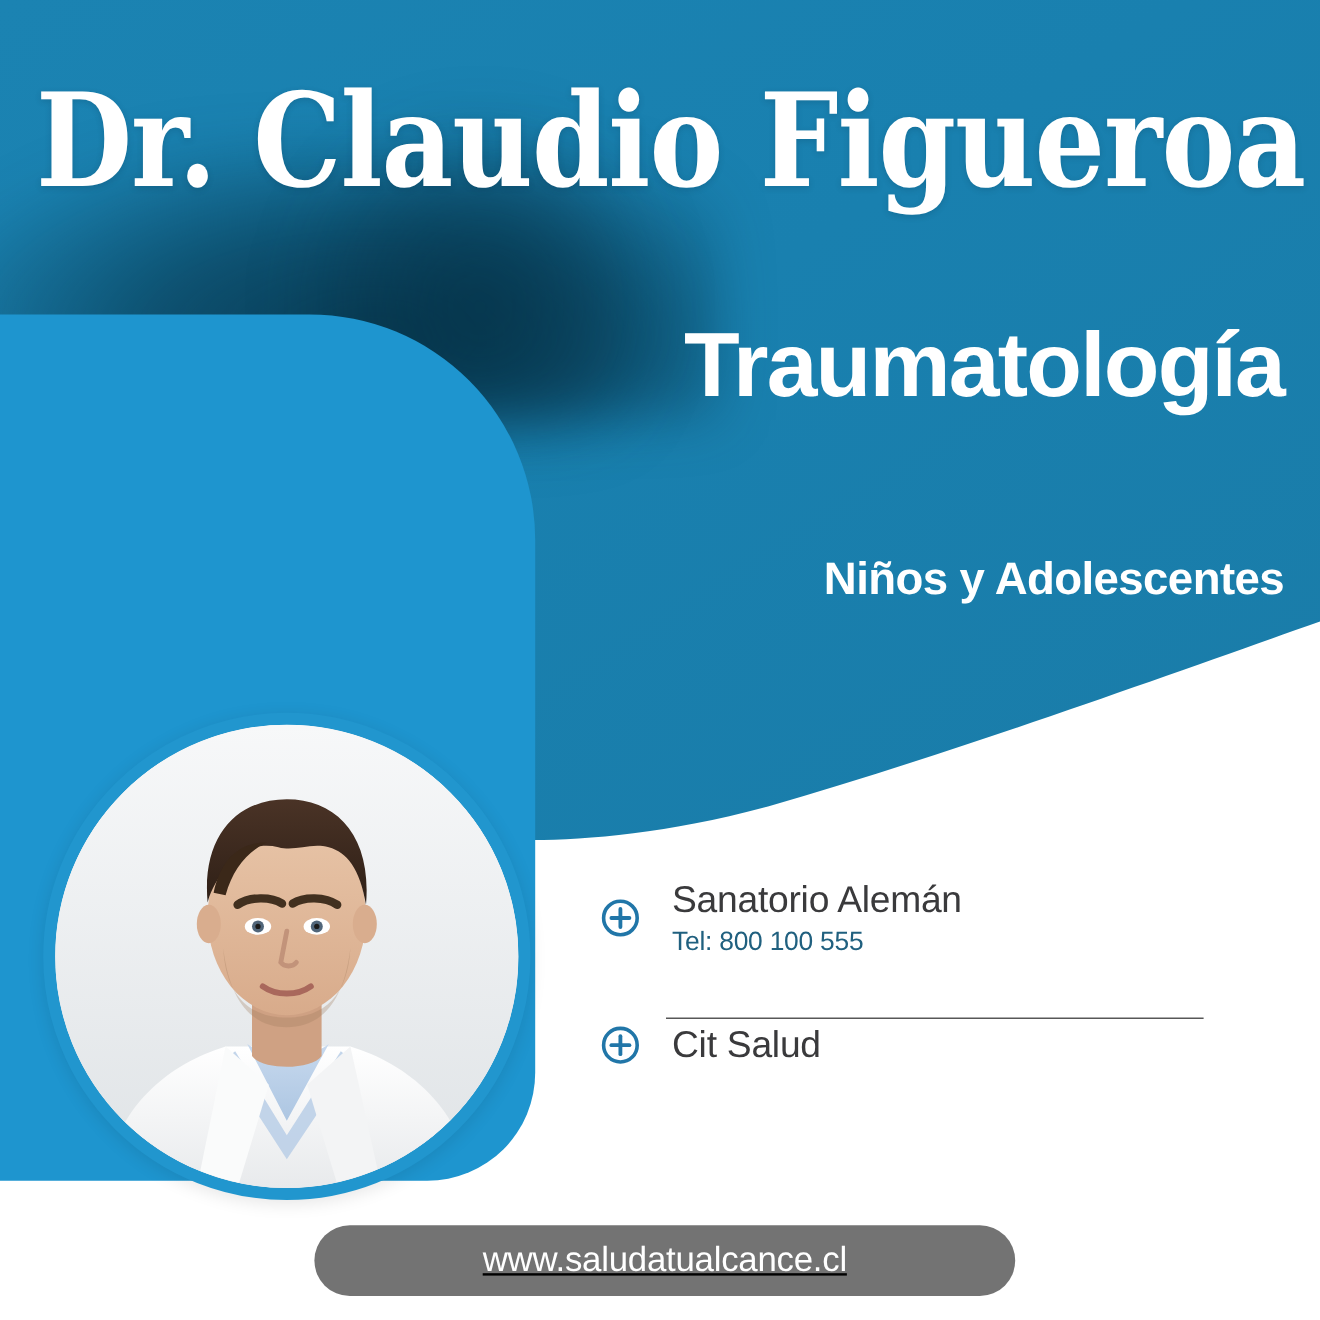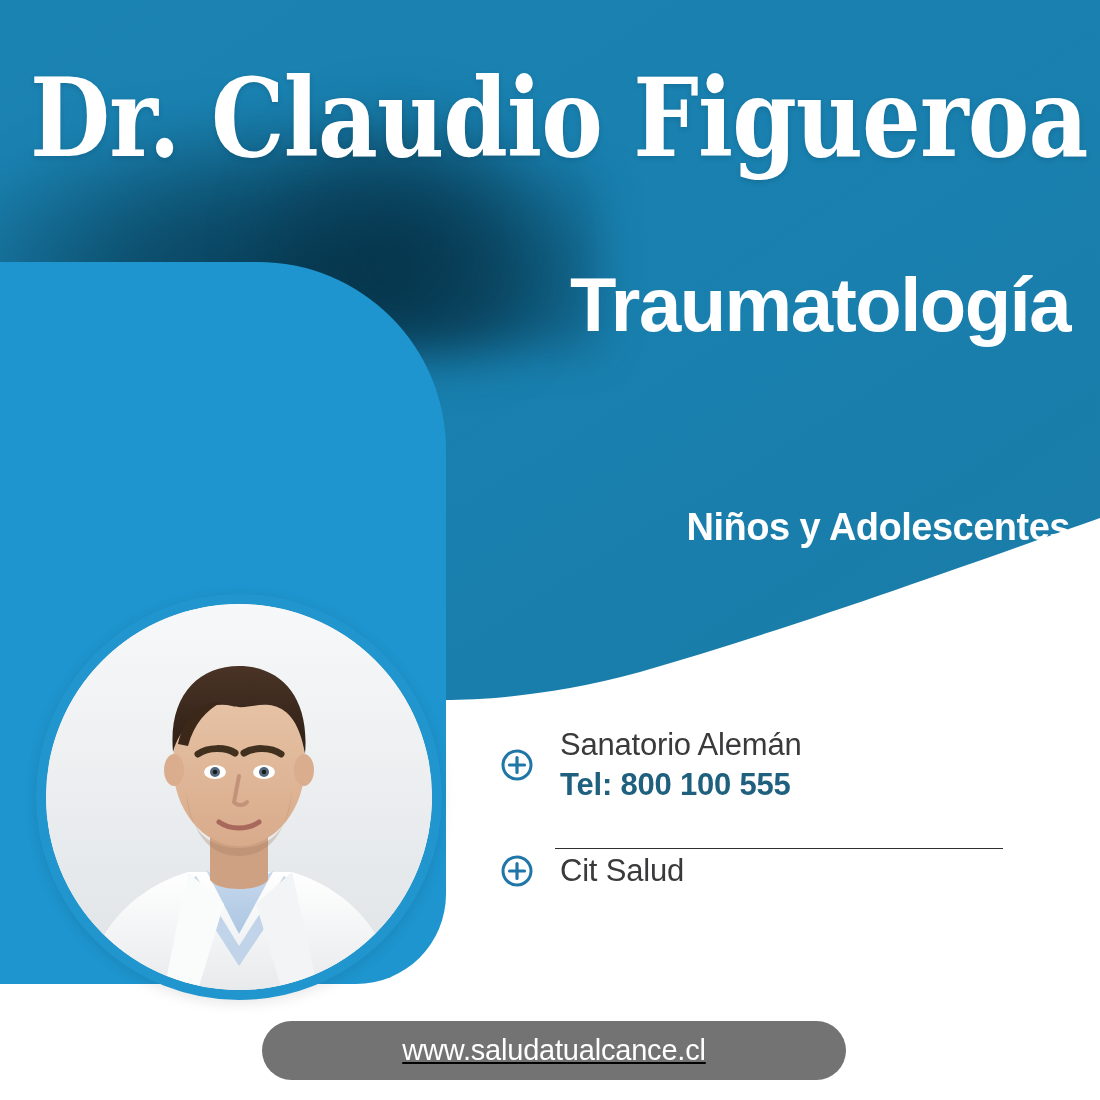--- a/index.html
+++ b/index.html
@@ -89,21 +89,20 @@
 
   .audience{
     position:absolute;
     right:30px;top:462px;
     z-index:6;
     color:#ffffff;
     font-weight:bold;
     font-size:38px;
     letter-spacing:-.5px;
     text-align:right;
-    margin-top:44px;
   }
 
   
   .portrait{
     position:absolute;
     left:36px;top:594px;
     width:406px;height:406px;
     border-radius:50%;
     border:10px solid #2196ce;
     background:#eceff1;
@@ -143,23 +142,23 @@
   }
   .contact-text{line-height:1.18;}
   .place{
     font-size:31px;
     color:#3a3a3c;
     font-weight:400;
     letter-spacing:-.2px;
     white-space:nowrap;
   }
   .tel{
-    font-size:31px;
+    font-size:22px;
     color:#20607f;
-    font-weight:bold;
+    font-weight:normal;
     letter-spacing:-.2px;
     white-space:nowrap;
     margin-top:3px;
   }
   .divider{
     position:absolute;
     left:55px;top:126px;
     width:448px;height:1px;
     background:#2e2e2e;
     z-index:6;

